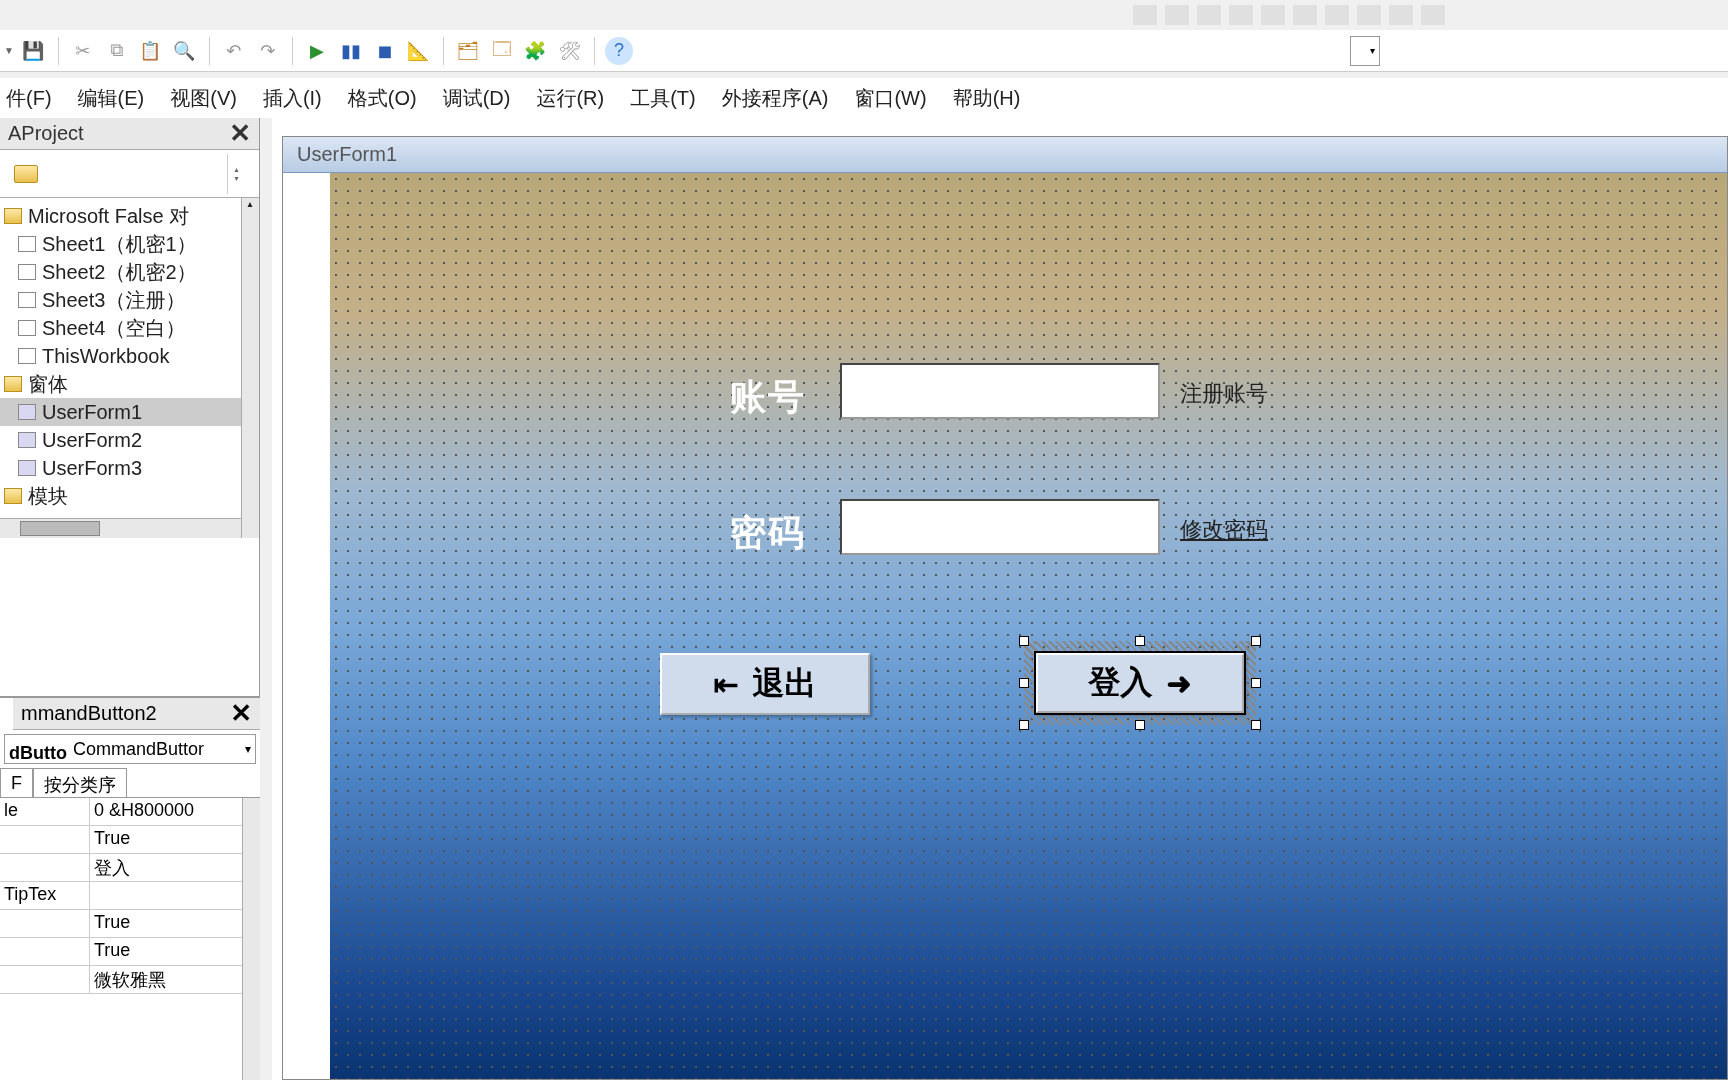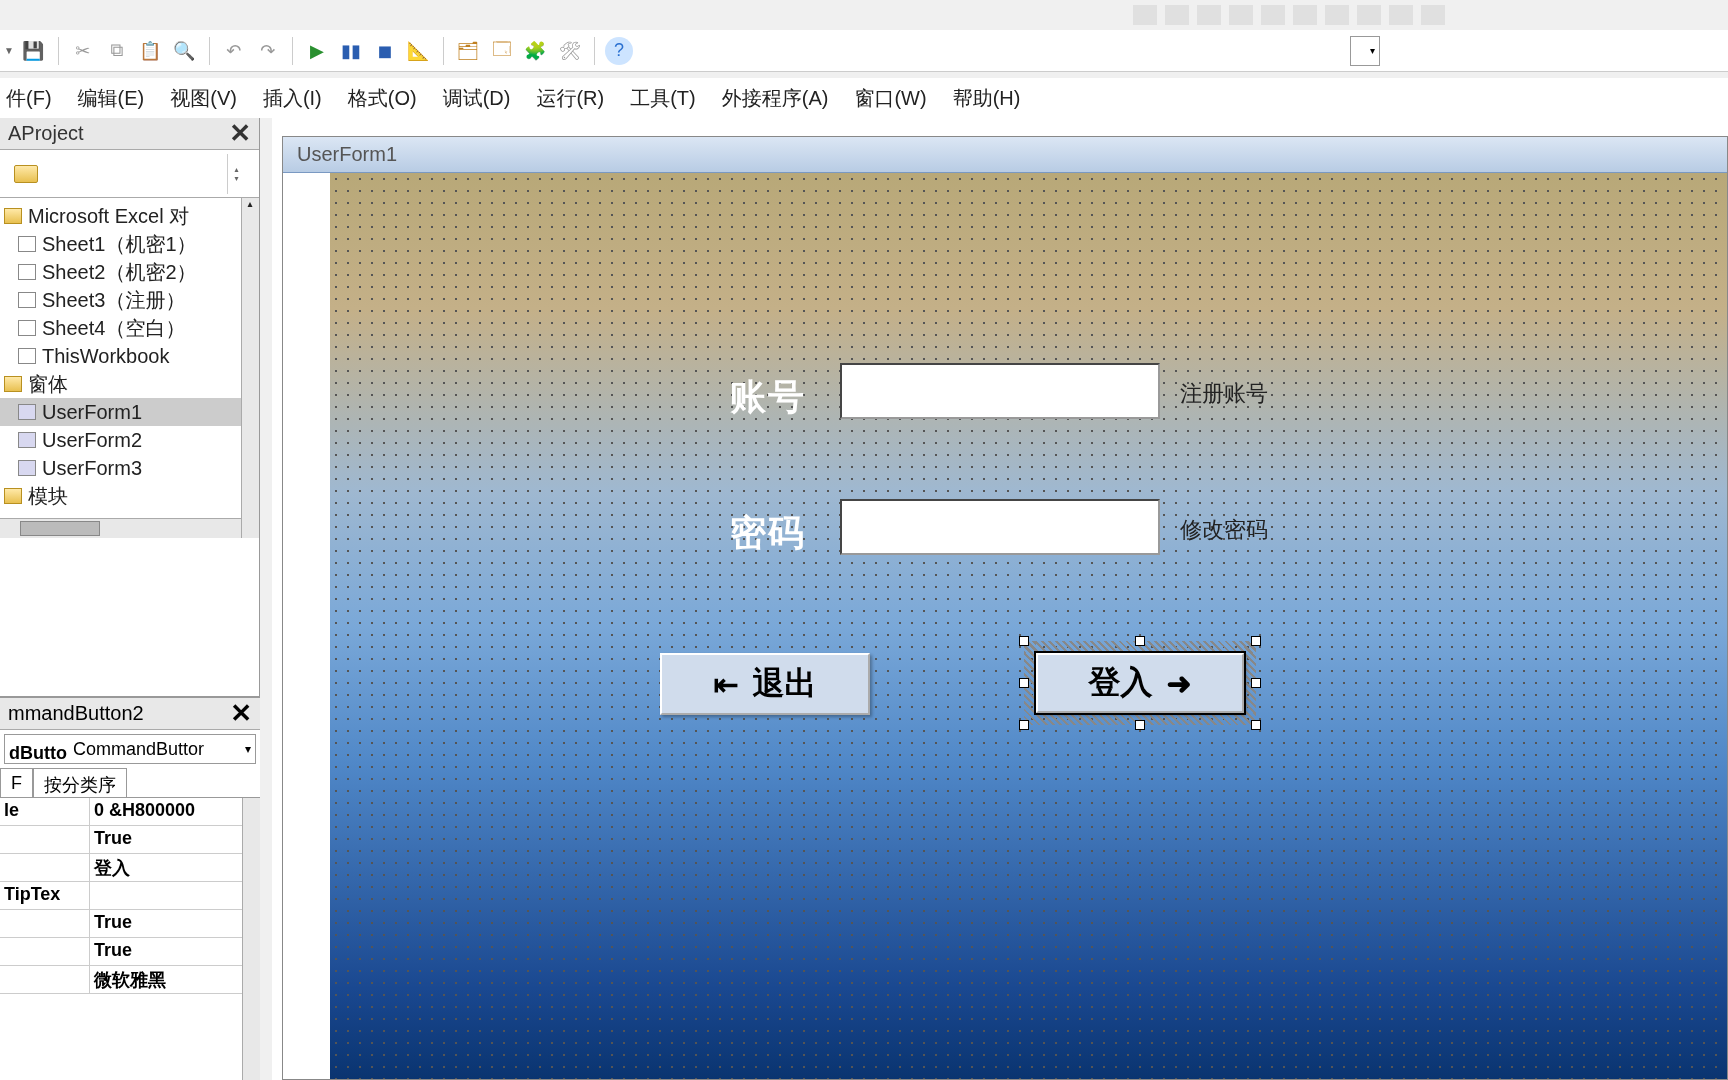--- a/index.html
+++ b/index.html
@@ -38,27 +38,27 @@
 .tree-icon.fld { background: linear-gradient(#ffe9a8,#e8c050); border-color:#b89020; }
 .tree-icon.sheet { background: #fff; }
 .tree-icon.form { background: #d8d8f0; }
 .tree-scroll-h { position: absolute; bottom: 0; left: 0; right: 18px; height: 20px; background: #e8e8e8; border-top: 1px solid #aaa; }
 .tree-scroll-h-thumb { position: absolute; left: 20px; width: 80px; top: 2px; bottom: 2px; background: #bbb; border: 1px solid #888; }
 .tree-scroll-v { position: absolute; top: 0; right: 0; width: 18px; bottom: 0; background: #e8e8e8; border-left: 1px solid #aaa; }
 .tree-scroll-v .arrow { width: 16px; height: 16px; font-size: 10px; text-align: center; }
 
 
 .props { position: absolute; top: 578px; left: 0; width: 260px; bottom: 0; border-top: 2px solid #999; background: #fff; }
-.props-header { height: 32px; background: #e8e8e8; border-bottom: 1px solid #aaa; display: flex; align-items: center; padding: 0 8px; font-size: 20px; }
+.props-header { height: 32px; background: #e8e8e8; border-bottom: 1px solid #aaa; display: flex; align-items: center; padding: 0 8px; font-size: 20px; margin-left: 13px; }
 .props-combo { height: 30px; display: flex; align-items: center; padding: 0 4px; border: 1px solid #999; margin: 4px; font-size: 18px; }
 .props-combo .bold { font-weight: bold; margin-right: 6px; margin-top: 9px; }
 .props-combo .dd { margin-left: auto; font-size: 12px; }
 .props-tabs { height: 30px; display: flex; border-bottom: 1px solid #999; font-size: 18px; }
 .props-tabs div { padding: 4px 10px; border: 1px solid #999; border-bottom: none; background: #fff; }
-.props-grid { font-size: 18px; font-weight: bold; }
+.props-grid { font-size: 18px; }
 .props-grid-row { display: flex; height: 28px; border-bottom: 1px solid #ccc; }
 .props-grid-row .k { width: 90px; padding: 2px 4px; border-right: 1px solid #ccc; overflow: hidden; }
 .props-grid-row .v { flex: 1; padding: 2px 4px; overflow: hidden; }
 .props-scroll-v { position: absolute; top: 100px; right: 0; width: 18px; bottom: 0; background: #e8e8e8; border-left: 1px solid #aaa; }
 
 
 .designer { position: absolute; top: 118px; left: 272px; right: 0; bottom: 0; background: #fff; }
 .designer-pad { position: absolute; top: 18px; left: 10px; right: 0; bottom: 0; border: 1px solid #888; }
 .form-titlebar { height: 36px; background: linear-gradient(#dbe6f4, #b8cce4); border-bottom: 1px solid #7a99c2; display: flex; align-items: center; padding: 0 14px; font-size: 20px; color: #555; }
 .form-body { position: absolute; top: 36px; left: 0; right: 0; bottom: 0; 
@@ -145,21 +145,21 @@
     <span>AProject</span>
     <span class="proj-close">✕</span>
   </div>
   <div class="proj-toolbar">
     <span class="folder-icon"></span>
     <div class="proj-tb-arrow">▴<br>▾</div>
   </div>
   <div class="tree">
     <div class="tree-row">
         <span class="tree-icon fld"></span>
-        <span>Microsoft Excel 对</span>
+        <span>Microsoft False 对</span>
       </div>
     <div class="tree-row lvl1">
         <span class="tree-icon sheet"></span>
         <span>Sheet1（机密1）</span>
       </div>
     <div class="tree-row lvl1">
         <span class="tree-icon sheet"></span>
         <span>Sheet2（机密2）</span>
       </div>
     <div class="tree-row lvl1">
@@ -256,21 +256,21 @@
       <span>UserForm1</span>
     </div>
     <div class="form-body">
 
       <div class="form-label" style="top:200px; left:400px;">账号</div>
       <div class="form-input" style="top:190px; left:510px; width:320px; height:56px;"></div>
       <div class="form-link" style="top:206px; left:850px;">注册账号</div>
 
       <div class="form-label" style="top:336px; left:400px;">密码</div>
       <div class="form-input" style="top:326px; left:510px; width:320px; height:56px;"></div>
-      <div class="form-link" style="top:342px; left:850px;">修改密码</div>
+      <div class="form-link" style="top:342px; left:850px;text-decoration:underline;">修改密码</div>
 
       <div class="form-button" style="top:480px; left:330px; width:210px; height:62px;">
         <span class="btn-icon">⇤</span>
         <span>退出</span>
       </div>
 
       <div class="hatched" style="top:468px; left:694px; width:232px; height:12px;"></div>
       <div class="hatched" style="top:540px; left:694px; width:232px; height:12px;"></div>
       <div class="hatched" style="top:468px; left:694px; width:12px; height:84px;"></div>
       <div class="hatched" style="top:468px; left:914px; width:12px; height:84px;"></div>

